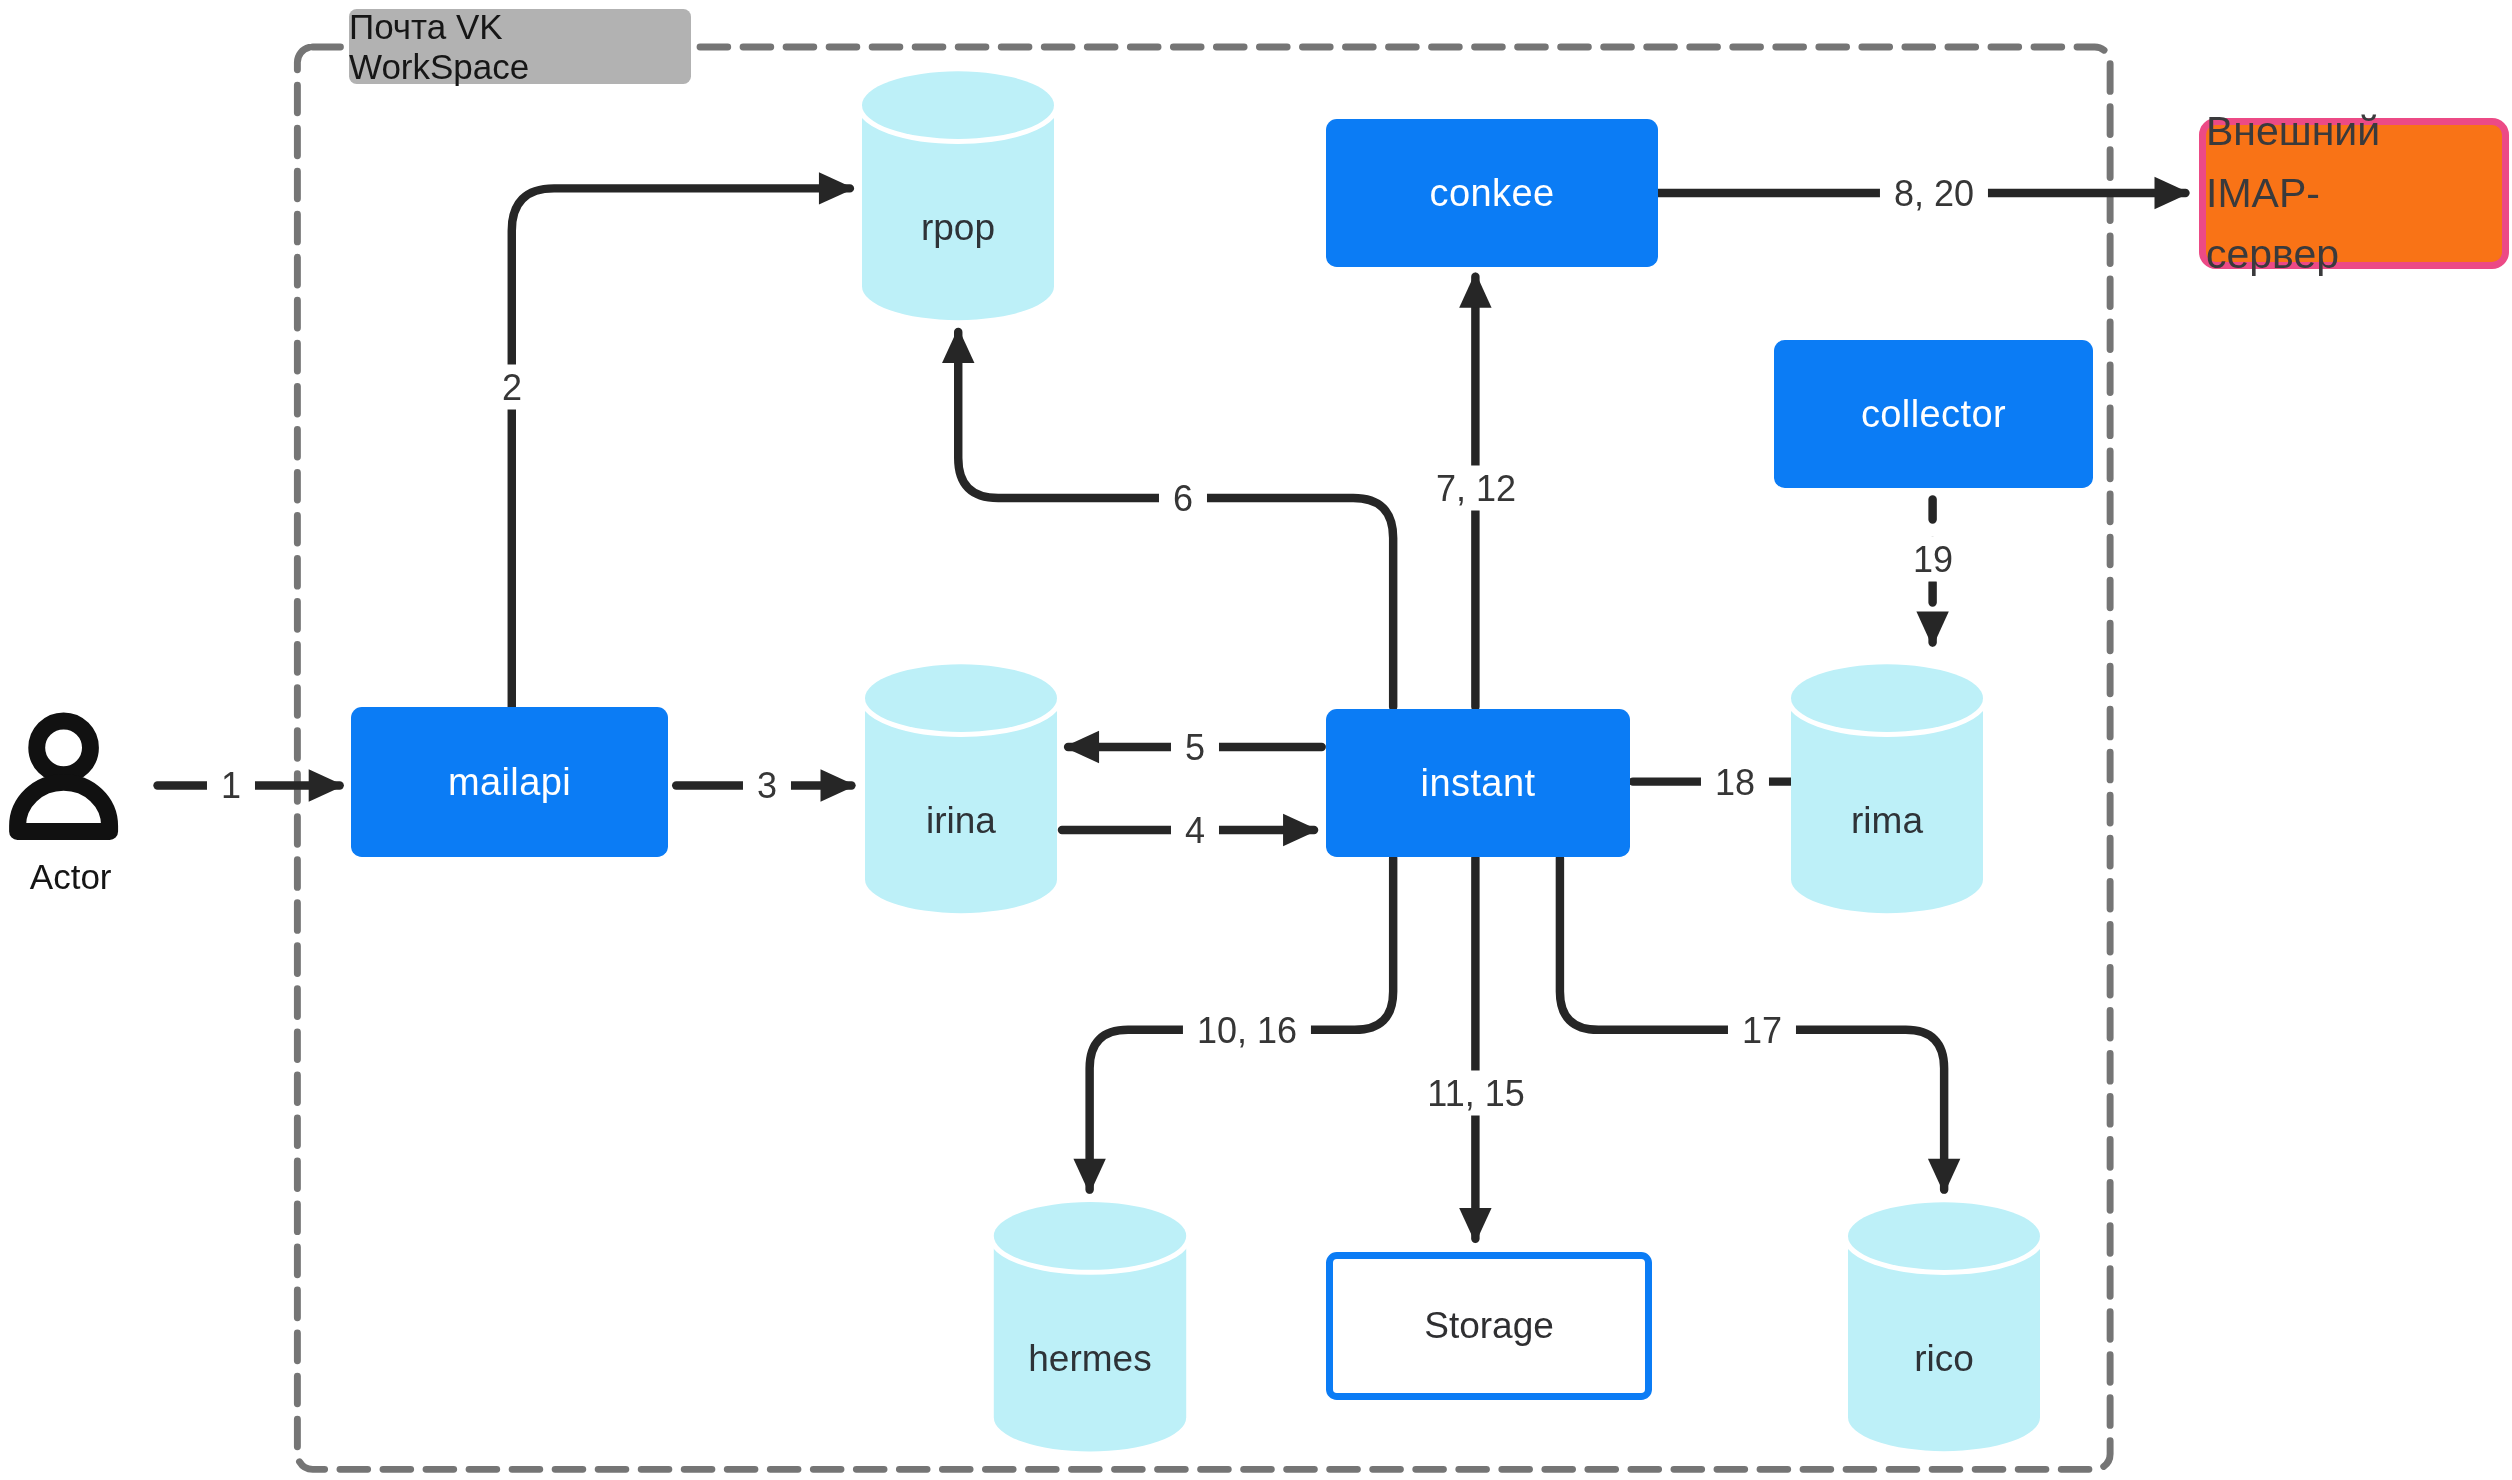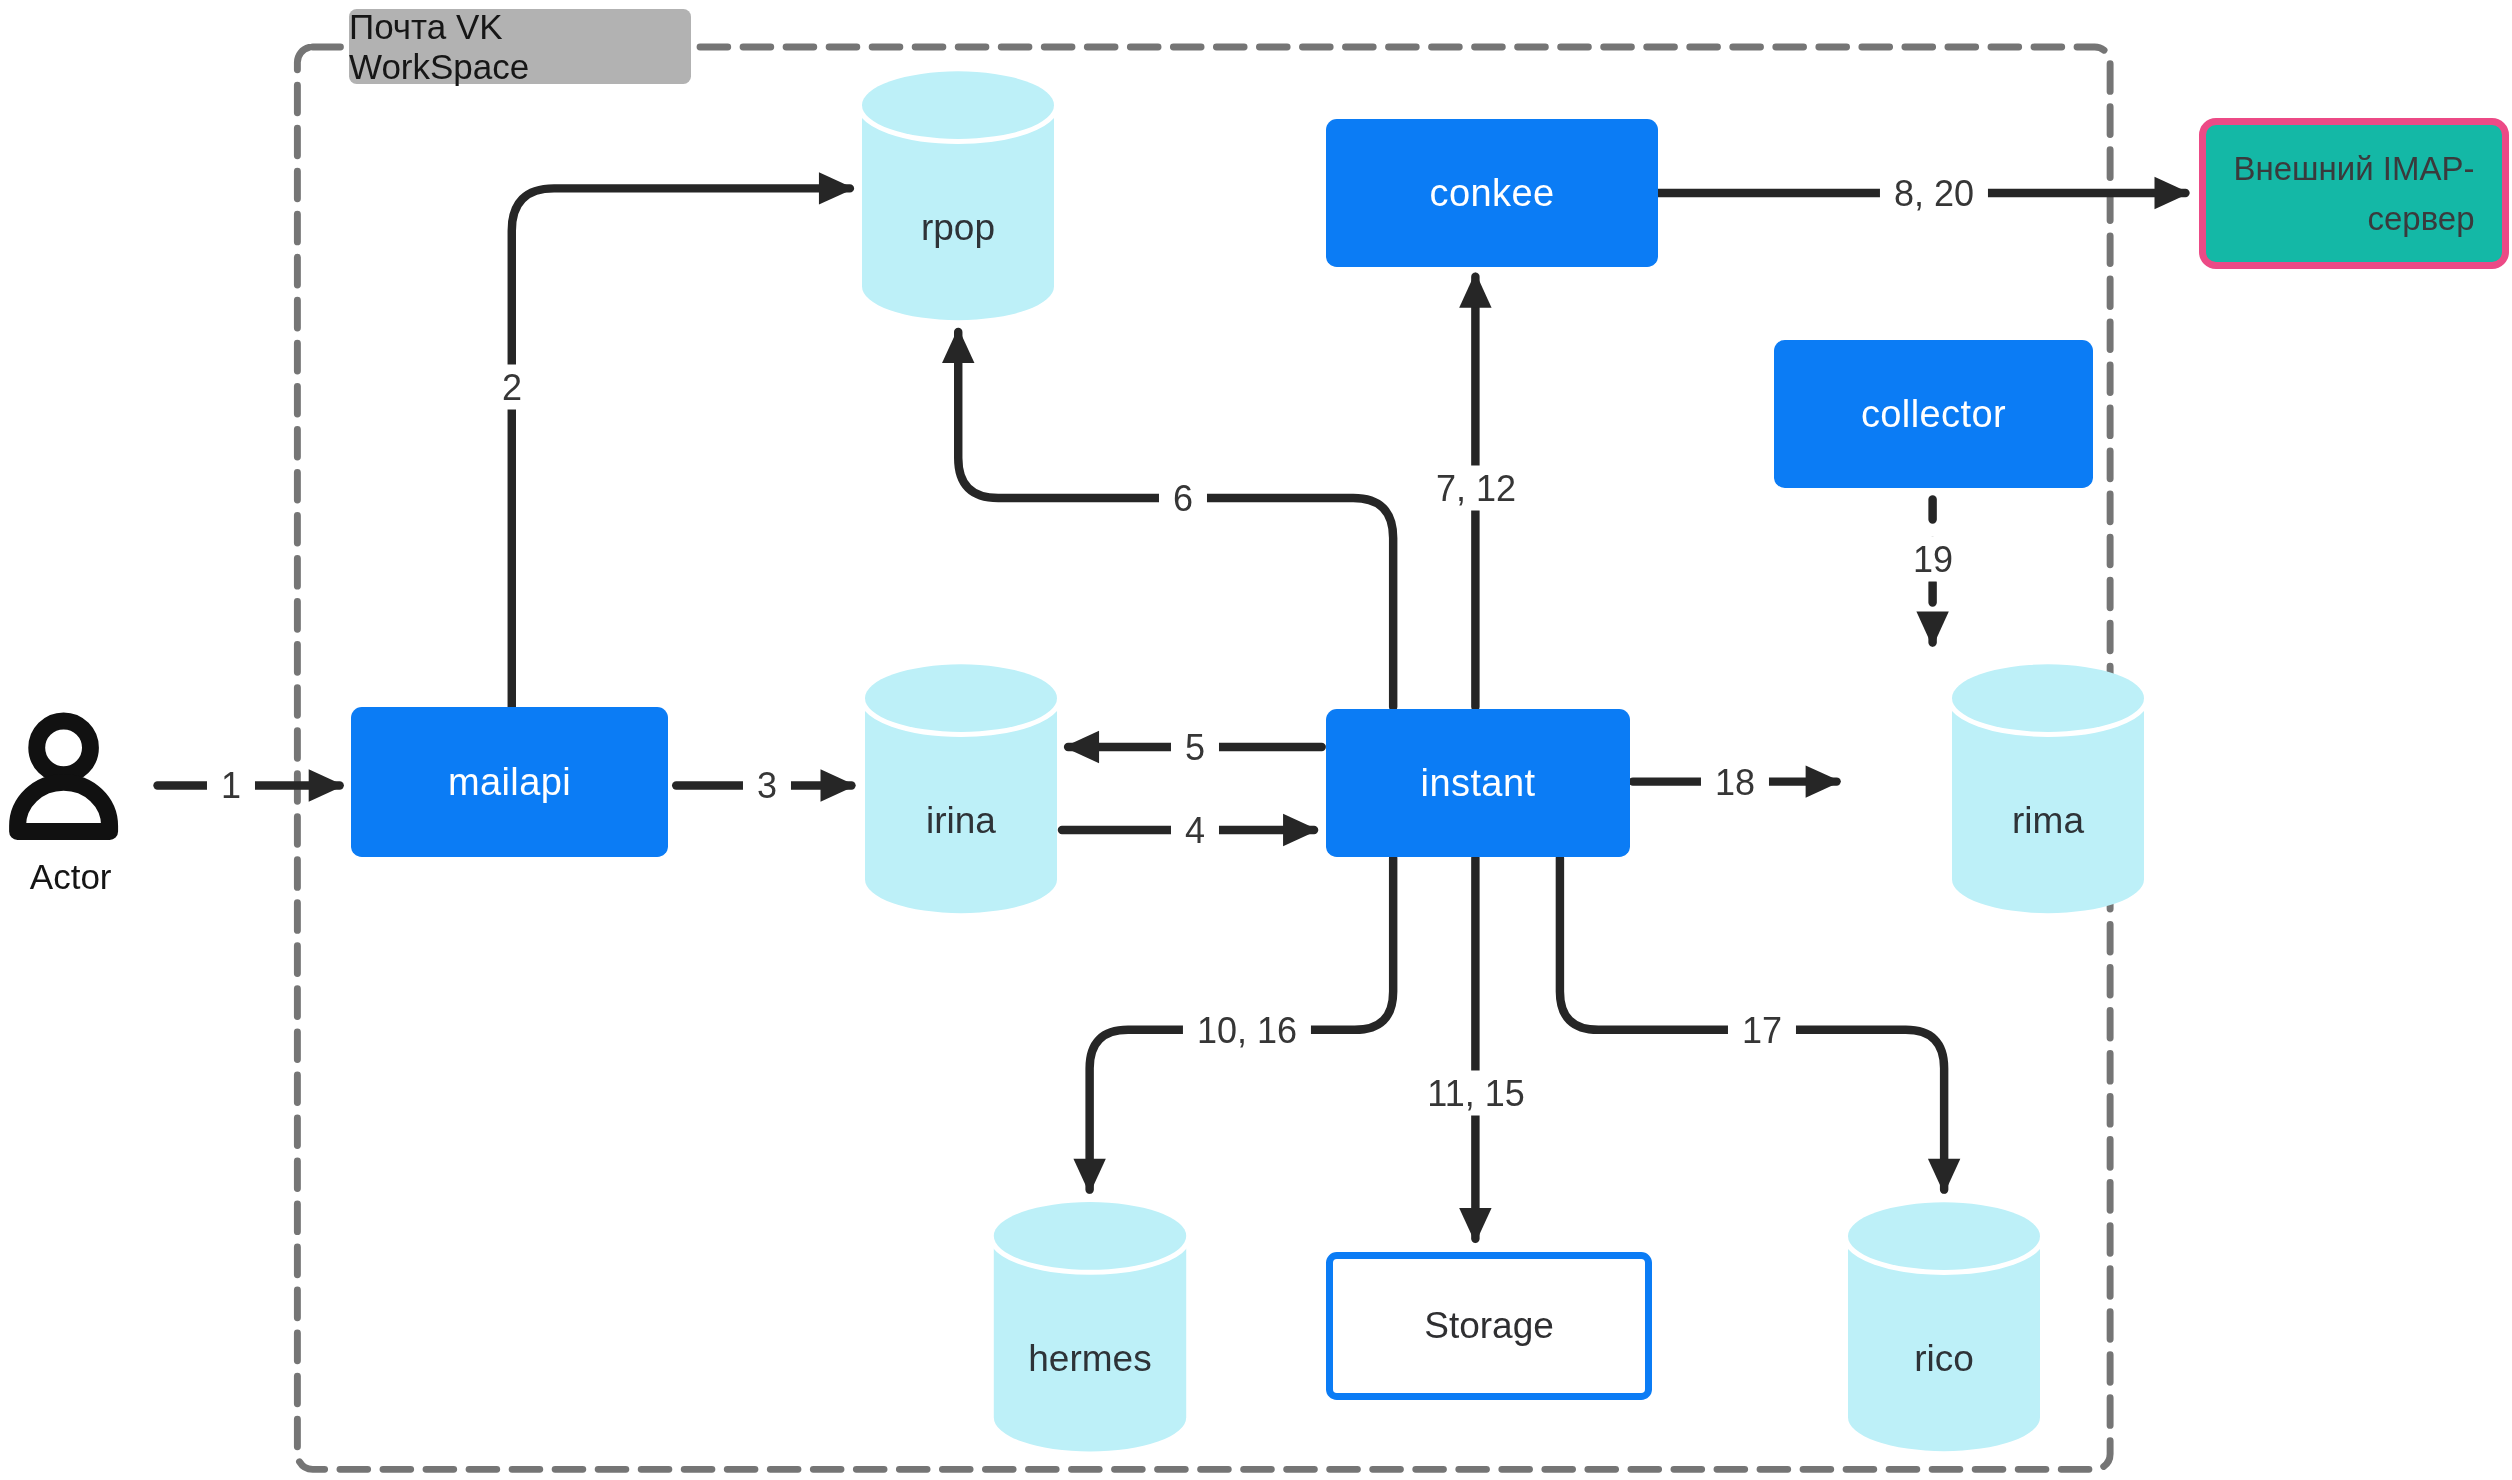--- a/index.html
+++ b/index.html
@@ -18,22 +18,22 @@
   .cyl svg{position:absolute;left:0;top:0;width:100%;height:100%;}
   .cyl .cyl-label{
     position:absolute;left:0;right:0;top:63%;transform:translateY(-50%);
     text-align:center;color:#2e3338;font-size:37px;z-index:2;
   }
   .storage{
     background:#ffffff;border:7px solid var(--storageBorder,#0b7cf5);border-radius:10.8px;
     color:#2f2f31;font-size:37px;
   }
   .external{
-    background:#14b8a6;border:7.7px solid var(--externalBorder,#ec4a86);border-radius:17px;
-    color:#3a3a3c;font-size:33px;text-align:right;line-height:1.5;z-index:2;
+    background:#f97316;border:7.7px solid var(--externalBorder,#ec4a86);border-radius:17px;
+    color:#3a3a3c;font-size:41px;text-align:left;line-height:1.5;z-index:2;
   }
   .title-badge{
     position:absolute;z-index:3;background:var(--titleBg,#b2b2b2);border-radius:7.7px;
     color:#161616;font-size:35px;display:flex;align-items:center;justify-content:center;
   }
   .elabel{
     position:absolute;z-index:3;transform:translate(-50%,-50%);
     background:#ffffff;color:#363636;font-size:36px;padding:1.5px 14px;white-space:nowrap;
   }
   .actor{position:absolute;z-index:2;text-align:center;}
@@ -105,21 +105,21 @@
 
 <div class="node cyl" style="left:865px;top:661px;width:192px;height:254px;">
   <svg viewBox="0 0 250 330">
     <path d="M0,48 A125,44 0 0 0 250,48 L250,284 A125,44 0 0 1 0,284 Z" fill="#bdf0f8"></path>
     <path d="M0,48 A125,44 0 0 0 250,48" fill="none" stroke="#ffffff" stroke-width="13"></path>
     <ellipse cx="125" cy="48" rx="125" ry="44" fill="#bdf0f8"></ellipse>
   </svg>
   <div class="cyl-label">irina</div>
 </div>
 
-<div class="node cyl" style="left:1952px;top:661px;width:192px;height:254px;">
+<div class="node cyl" style="left:1791px;top:661px;width:192px;height:254px;">
   <svg viewBox="0 0 250 330">
     <path d="M0,48 A125,44 0 0 0 250,48 L250,284 A125,44 0 0 1 0,284 Z" fill="#bdf0f8"></path>
     <path d="M0,48 A125,44 0 0 0 250,48" fill="none" stroke="#ffffff" stroke-width="13"></path>
     <ellipse cx="125" cy="48" rx="125" ry="44" fill="#bdf0f8"></ellipse>
   </svg>
   <div class="cyl-label">rima</div>
 </div>
 
 <div class="node cyl" style="left:993px;top:1199px;width:194px;height:254px;">
   <svg viewBox="0 0 250 330">

